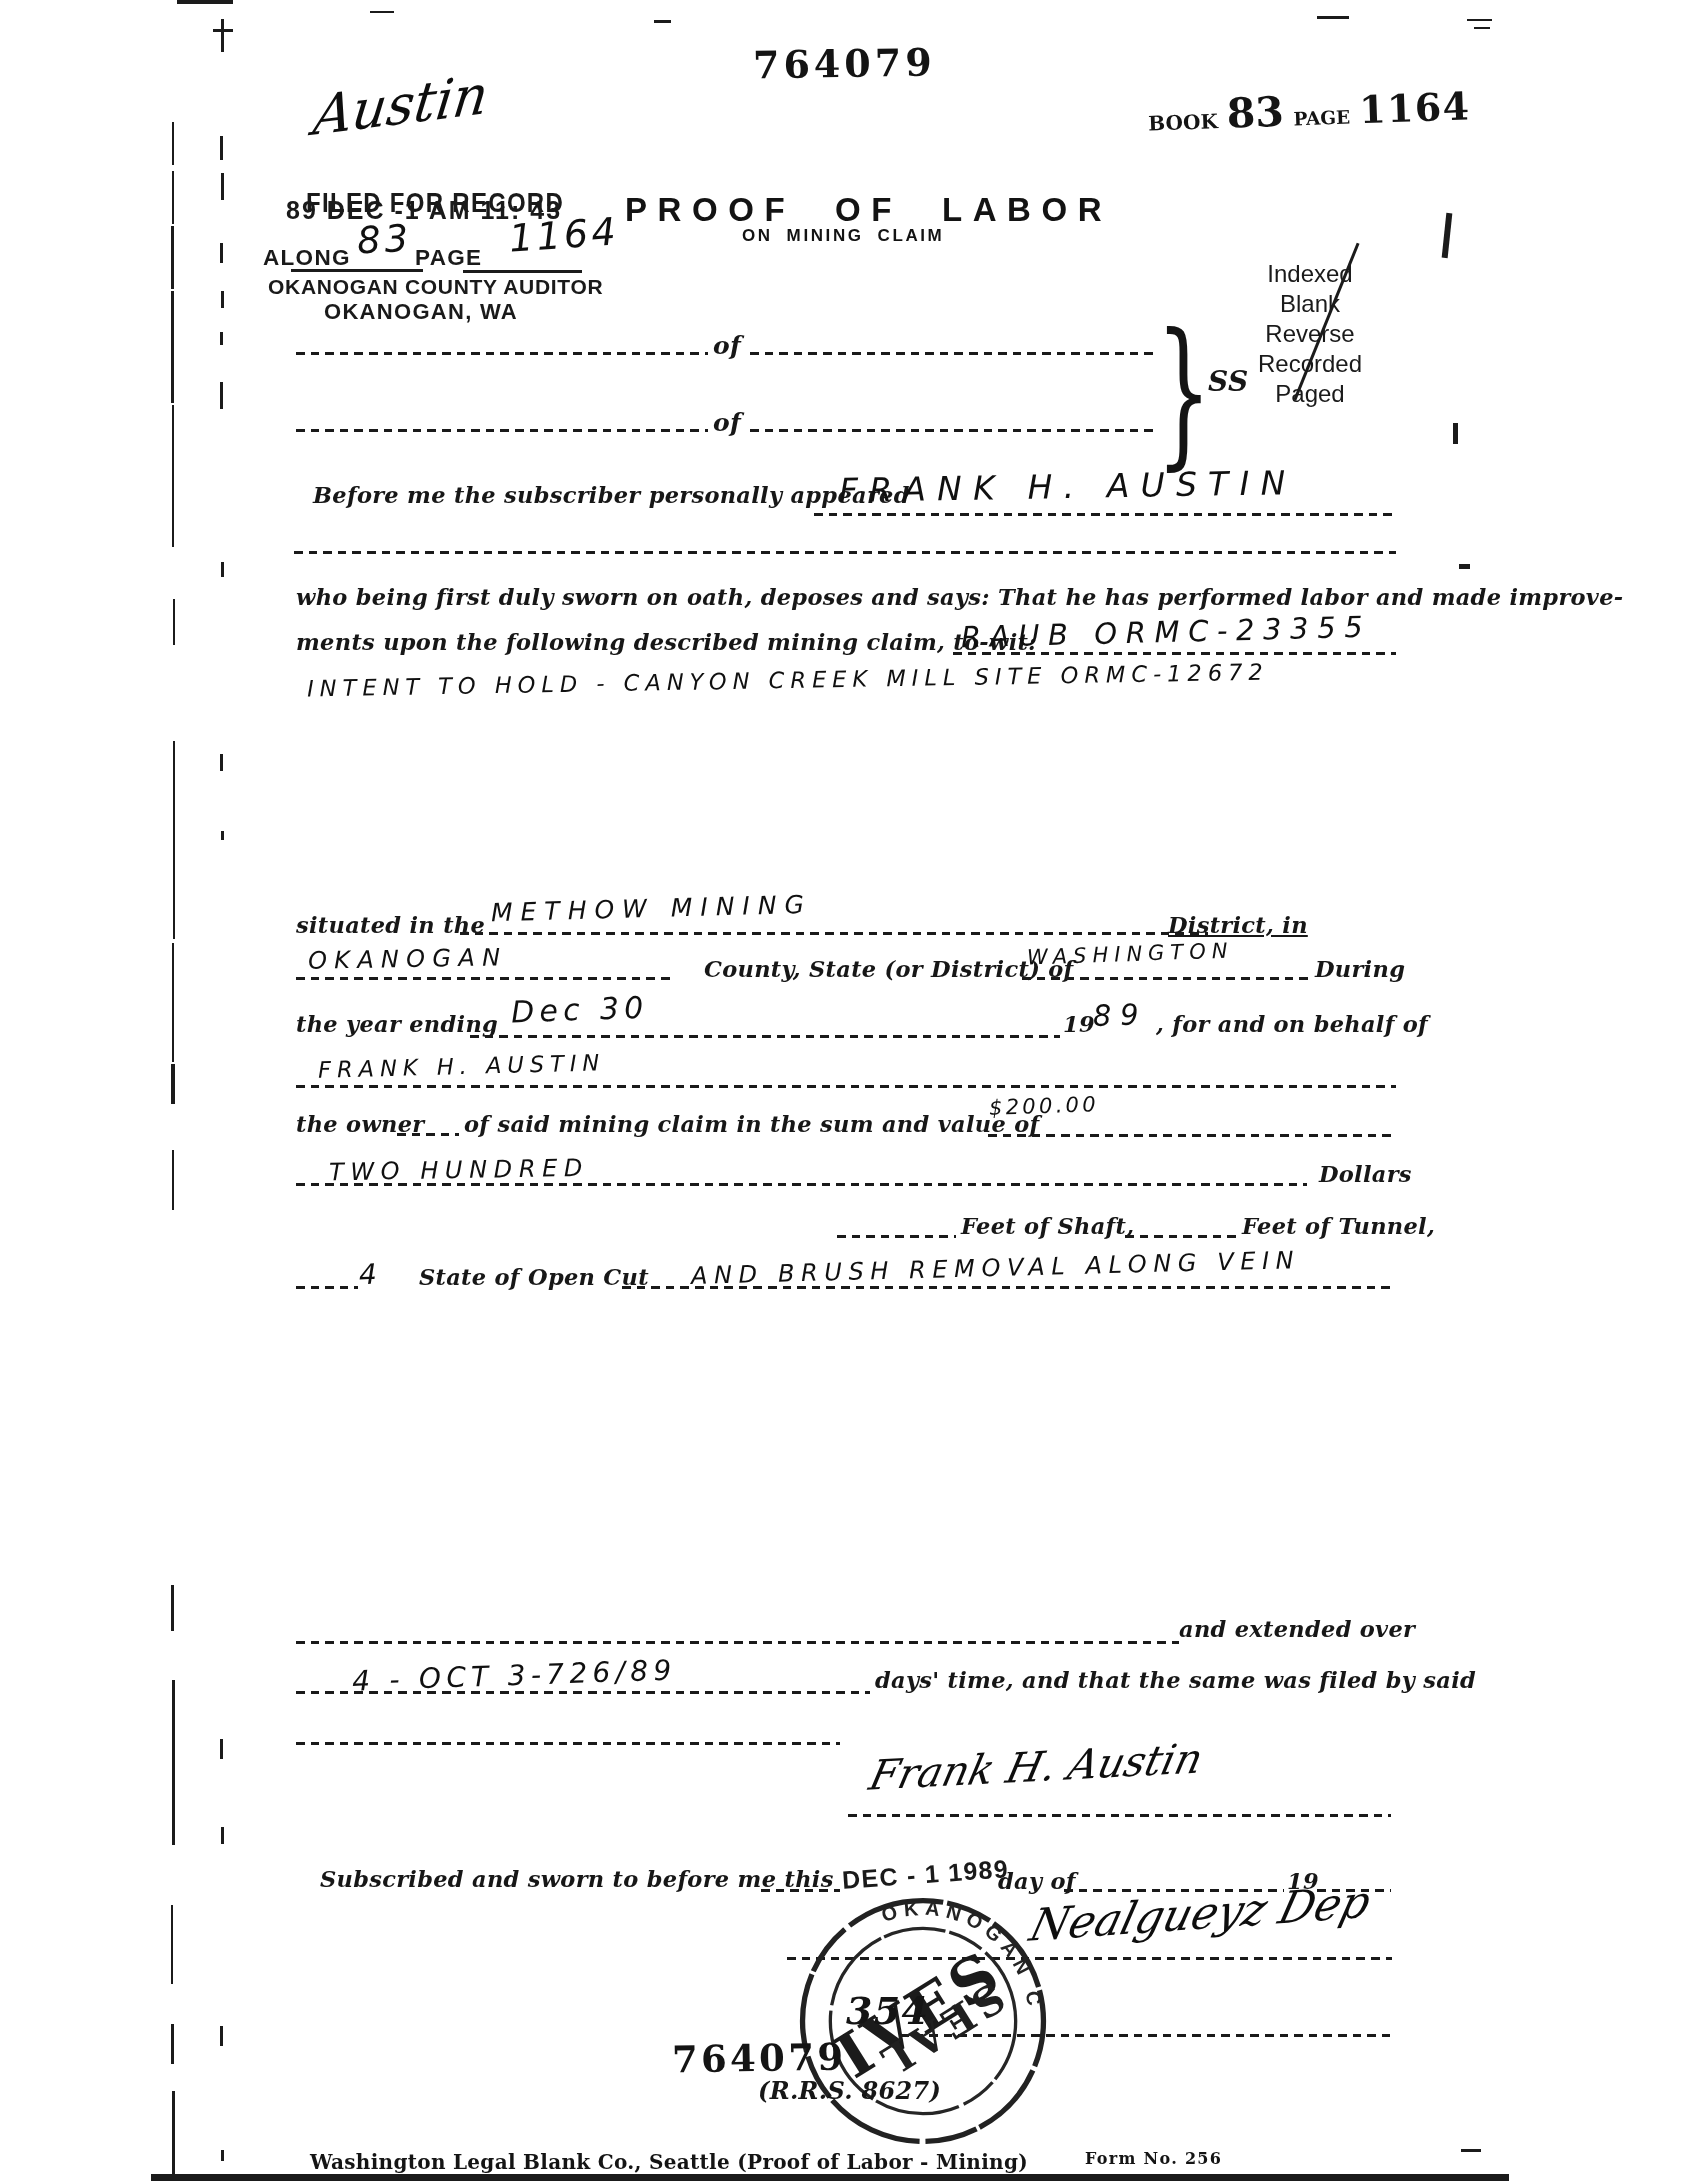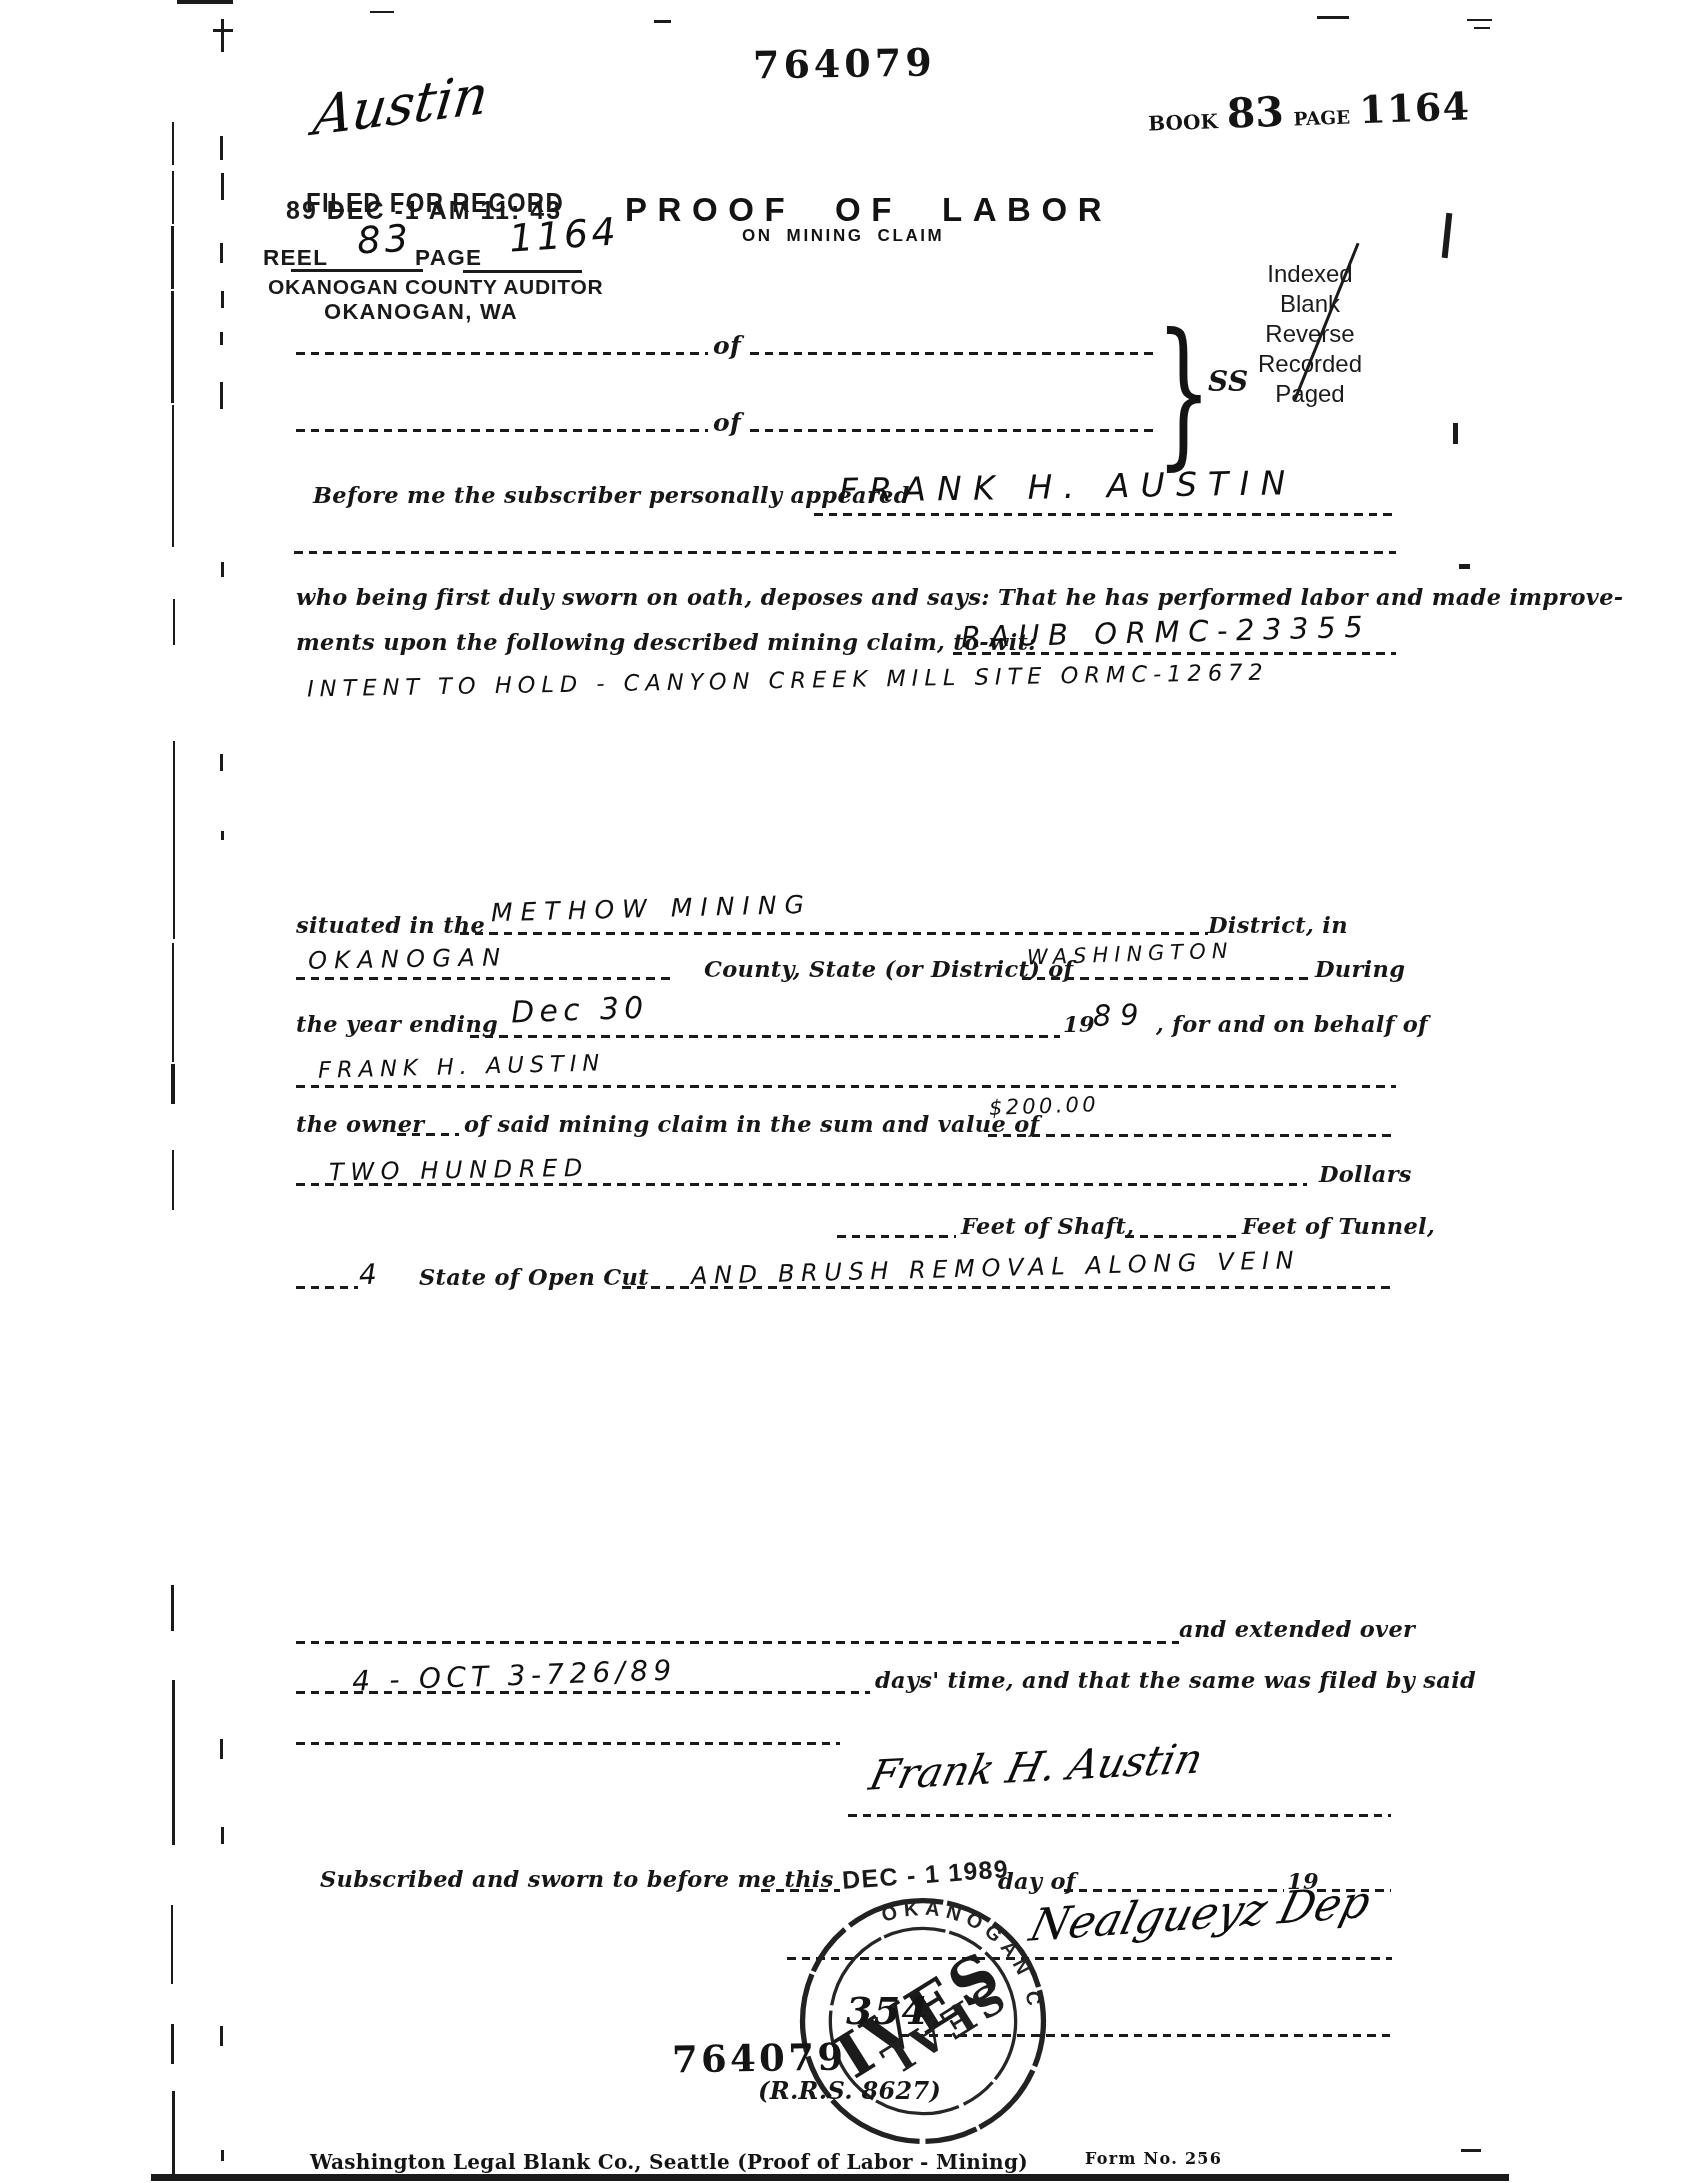--- a/index.html
+++ b/index.html
@@ -32,21 +32,21 @@
   <div class="abs" style="left:1148px;top:87px;transform:rotate(-2deg);display:flex;align-items:baseline;gap:9.3px;">
     <span class="stampserif" style="font-size:20px;">BOOK</span>
     <span class="stampserif" style="font-size:41px;">83</span>
     <span class="stampserif" style="font-size:18.5px;">PAGE</span>
     <span class="stampserif" style="font-size:38px;letter-spacing:1.3px;">1164</span>
   </div>
 
   <div class="abs script" style="left:310px;top:85px;font-size:54px;transform:rotate(-7deg) skewX(-14deg);">Austin</div>
   <div class="abs stamp" style="left:306px;top:189px;font-size:24px;letter-spacing:1.3px;transform:scaleY(1.12);">FILED FOR RECORD</div>
   <div class="abs stamp" style="left:286px;top:196px;font-size:25px;letter-spacing:2px;">89 DEC -1  AM 11: 43</div>
-  <div class="abs stamp" style="left:263px;top:245px;font-size:22.5px;letter-spacing:1.3px;">REEL</div>
+  <div class="abs stamp" style="left:263px;top:245px;font-size:22.5px;letter-spacing:1.3px;">ALONG</div>
   <div class="abs hand" style="left:357px;top:218px;font-size:37px;letter-spacing:4px;transform:rotate(-3deg);">83</div>
   <div class="abs stamp" style="left:415px;top:245px;font-size:22.5px;letter-spacing:1.3px;">PAGE</div>
   <div class="abs hand" style="left:509px;top:213px;font-size:38px;letter-spacing:3.3px;transform:rotate(-4deg);">1164</div>
   <div class="abs art" style="left:291px;top:269px;width:132px;height:2.6px;"></div>
   <div class="abs art" style="left:463px;top:270px;width:119px;height:2.6px;"></div>
   <div class="abs stamp" style="left:268px;top:275px;font-size:21px;letter-spacing:0.7px;">OKANOGAN COUNTY AUDITOR</div>
   <div class="abs stamp" style="left:324px;top:299px;font-size:22px;letter-spacing:1.3px;">OKANOGAN, WA</div>
 
   <div class="abs title" style="left:625px;top:191px;font-size:33px;letter-spacing:10.6px;word-spacing:20px;">PROOF OF LABOR</div>
   <div class="abs title" style="left:742px;top:226px;font-size:17px;letter-spacing:2.6px;word-spacing:6.6px;">ON MINING CLAIM</div>
@@ -76,21 +76,21 @@
 
   <div class="abs p" style="left:296px;top:629px;">ments upon the following described mining claim, to-wit:</div>
   <div class="abs p" style="left:296px;top:584px;">who being first duly sworn on oath, deposes and says: That he has performed labor and made improve-</div>
   <div class="abs hand" style="left:961px;top:615px;font-size:29px;letter-spacing:8.6px;transform:rotate(-1.5deg);">RAUB  ORMC-23355</div>
   <div class="abs dash" style="left:953px;top:652px;width:443px;"></div>
   <div class="abs hand" style="left:307px;top:667px;font-size:22.5px;letter-spacing:6px;transform:rotate(-1deg);">INTENT TO HOLD - CANYON CREEK MILL SITE ORMC-12672</div>
 
   <div class="abs p" style="left:296px;top:912px;">situated in the</div>
   <div class="abs hand" style="left:491px;top:894px;font-size:25px;letter-spacing:8px;transform:rotate(-1.5deg);">METHOW  MINING</div>
   <div class="abs dash" style="left:460px;top:932px;width:748px;"></div>
-  <div class="abs p" style="left:1208px;top:912px;">District, in</div>
+  <div class="abs p" style="left:1168px;top:912px;text-decoration:underline;">District, in</div>
 
   <div class="abs hand" style="left:308px;top:945px;font-size:24px;letter-spacing:7.3px;transform:rotate(-1deg);">OKANOGAN</div>
   <div class="abs dash" style="left:296px;top:977px;width:376px;"></div>
   <div class="abs p" style="left:704px;top:956px;text-align:center;">County, State (or District) of</div>
   <div class="abs hand" style="left:1027px;top:942px;font-size:21px;letter-spacing:6px;transform:rotate(-2deg);">WASHINGTON</div>
   <div class="abs dash" style="left:1022px;top:977px;width:290px;"></div>
   <div class="abs p" style="left:1315px;top:956px;">During</div>
 
   <div class="abs p" style="left:296px;top:1011px;">the year ending</div>
   <div class="abs hand" style="left:511px;top:992px;font-size:30px;letter-spacing:5.3px;transform:rotate(-2deg);">Dec 30</div>

